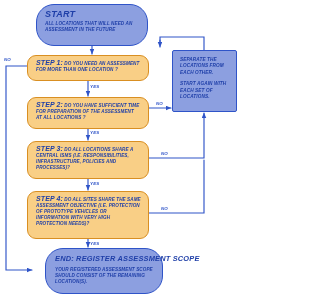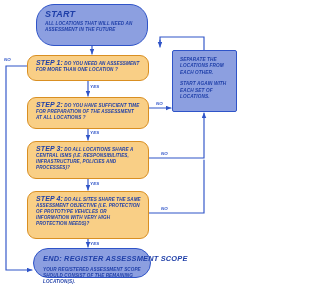--- a/index.html
+++ b/index.html
@@ -36,21 +36,21 @@
   #start .title{font-size:9px;line-height:10px;margin:4px 0 0 8px;text-transform:uppercase;}
   #start .body{font-size:4.6px;line-height:6.2px;margin:2px 0 0 8px;width:98px;text-transform:uppercase;}
 
   #step1{left:27px;top:55px;width:122px;height:26px;}
   #step2{left:27px;top:97px;width:122px;height:32px;}
   #step3{left:27px;top:141px;width:122px;height:38px;}
   #step4{left:27px;top:191px;width:122px;height:48px;}
   .amber .body{font-size:4.6px;line-height:6.1px;padding:4px 7px 0 8px;text-transform:uppercase;}
   .amber .body .lead{font-size:7px;}
 
-  #end{left:33px;top:248px;width:118px;height:30px;}
+  #end{left:45px;top:248px;width:118px;height:46px;}
   #end .title{font-size:7.4px;line-height:9px;margin:5px 0 0 9px;text-transform:uppercase;}
   #end .body{font-size:4.6px;line-height:6.2px;margin:4px 0 0 9px;width:104px;text-transform:uppercase;}
 
   #side{left:172px;top:50px;width:65px;height:62px;}
   #side .body{font-size:4.7px;line-height:6.4px;padding:6px 5px 0 7px;text-transform:uppercase;}
   #side .body .gap{display:block;height:5px;}
 
   .edgelabel{
     position:absolute;font-size:4.4px;font-weight:bold;font-style:italic;
     color:#2f54c8;text-transform:uppercase;letter-spacing:.2px;

